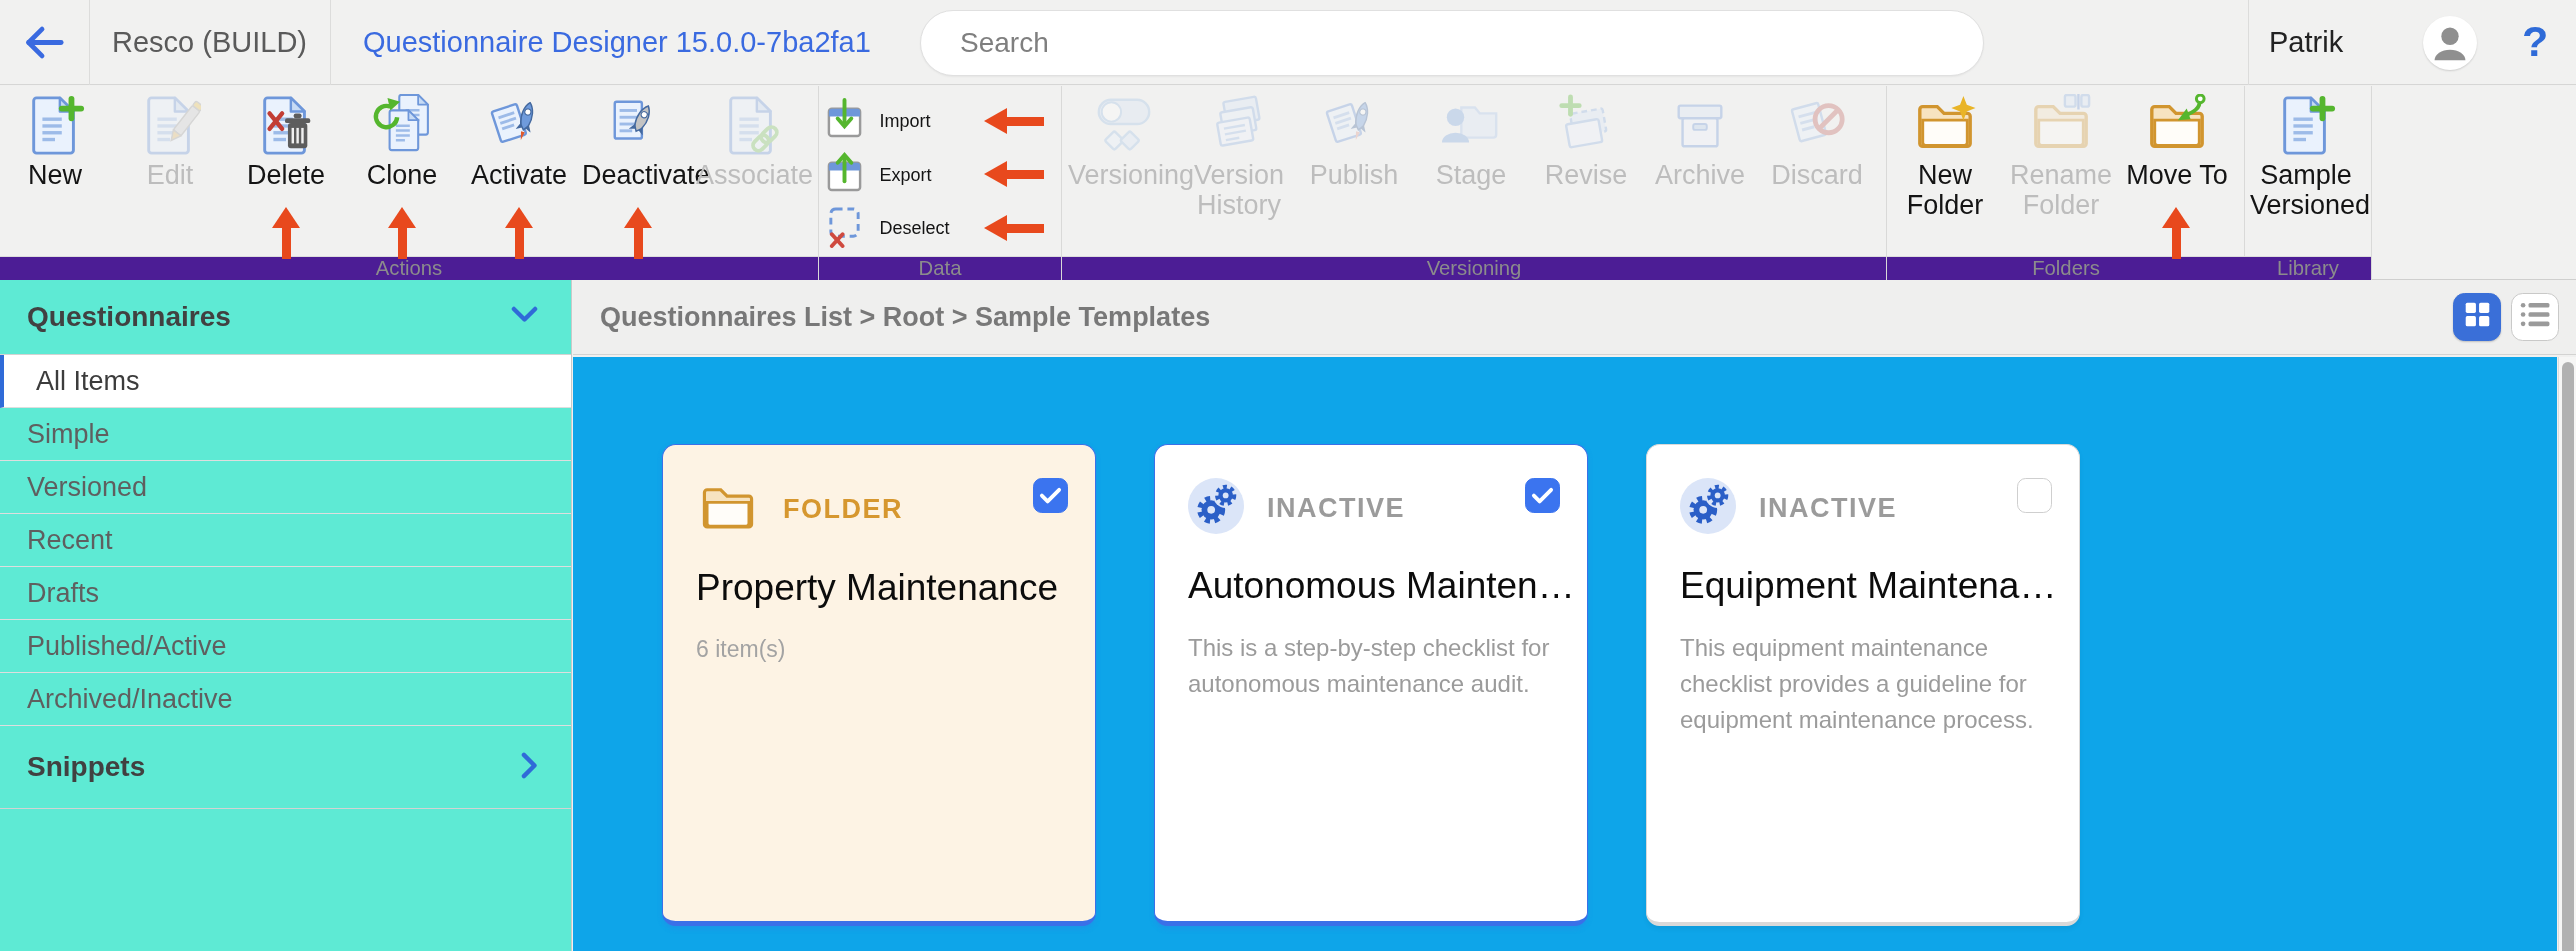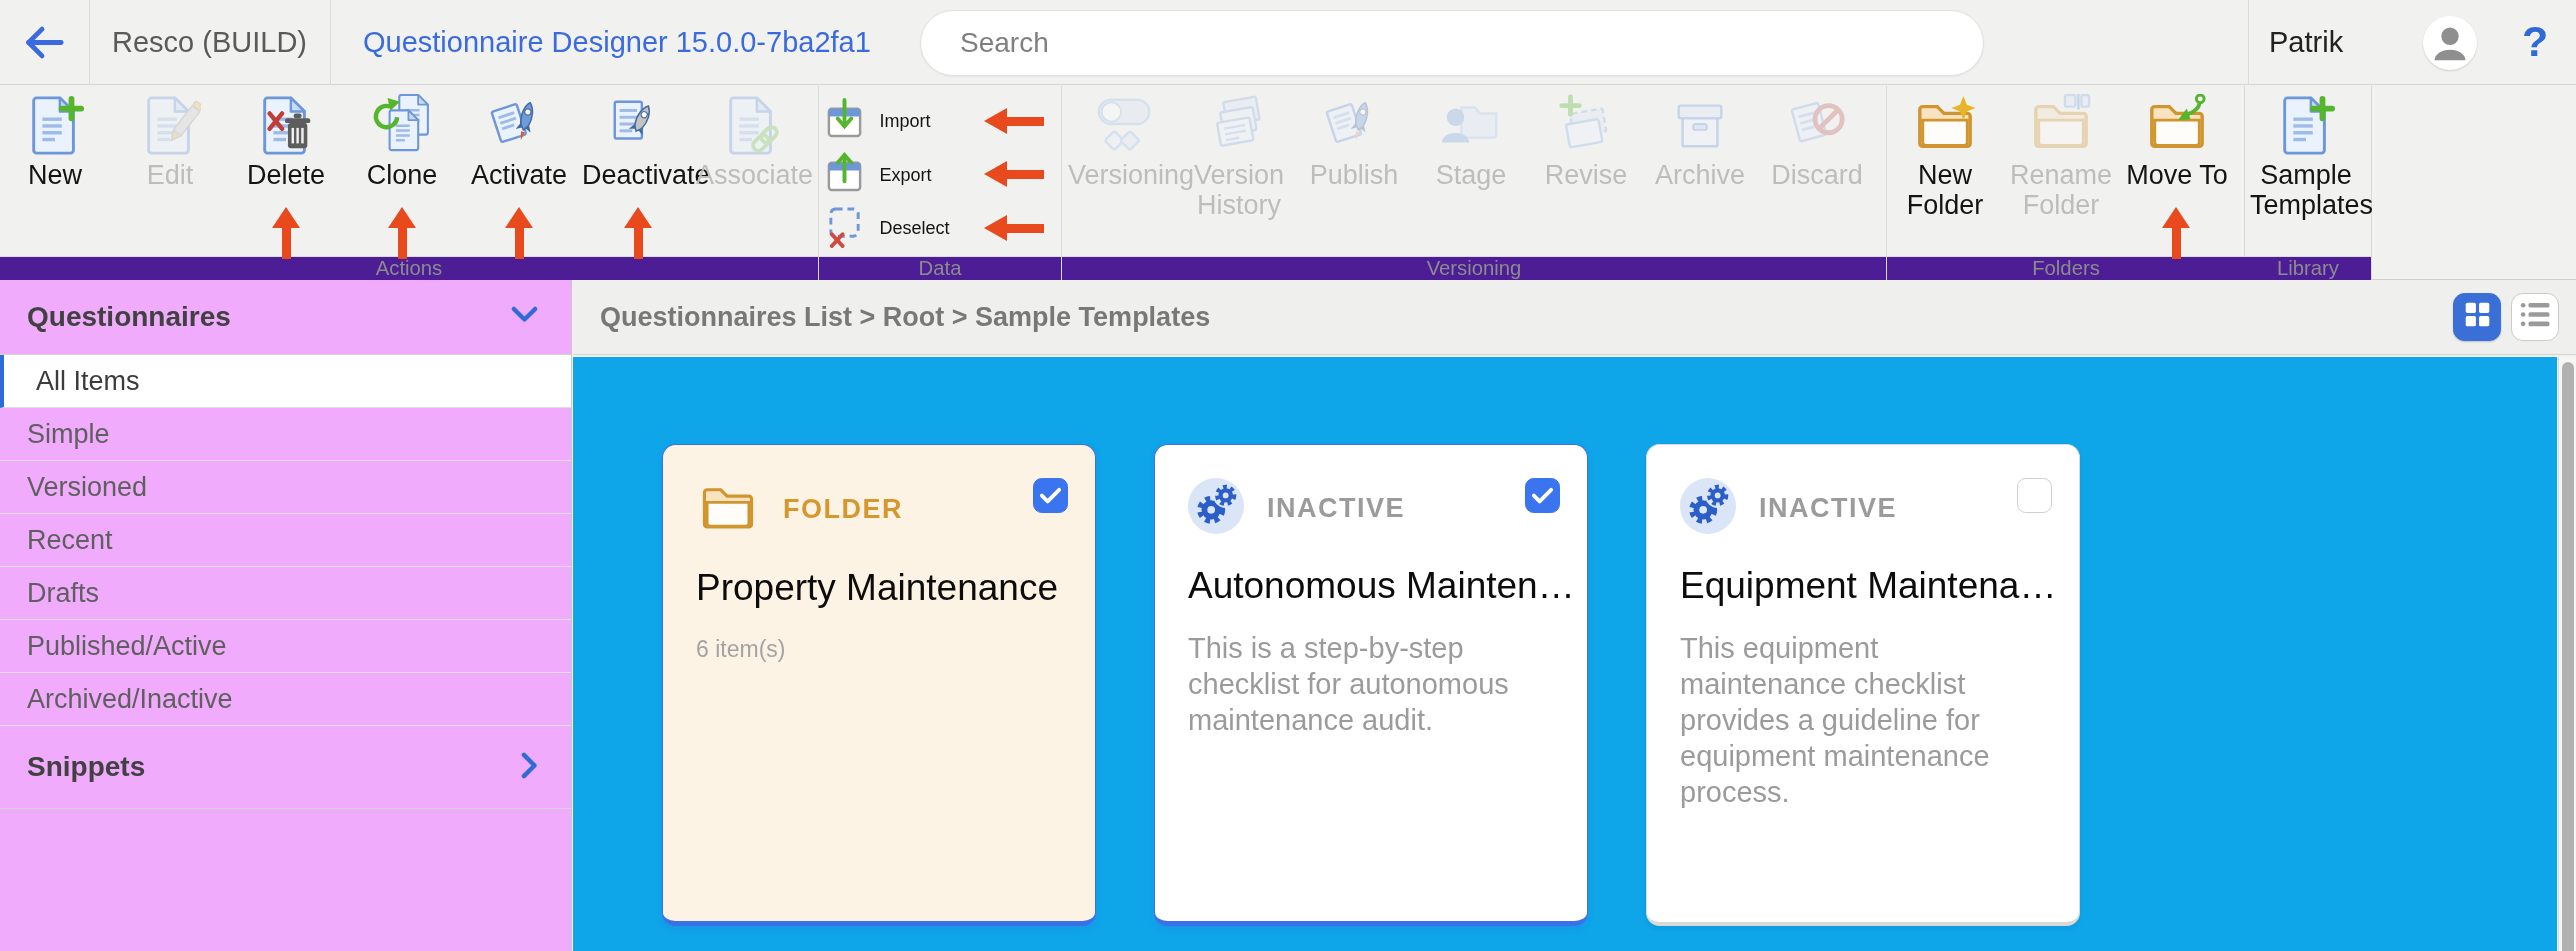--- a/index.html
+++ b/index.html
@@ -34,21 +34,21 @@
 
   
   .arrow-up { position:absolute; width:29px; height:54px; }
   .arrow-up::before { content:""; position:absolute; left:0; top:0; border-left:14.5px solid transparent; border-right:14.5px solid transparent; border-bottom:21px solid #e8491d; }
   .arrow-up::after { content:""; position:absolute; left:9.7px; top:19.3px; width:9.7px; height:33px; background:#e8491d; }
   .arrow-left { position:absolute; width:60px; height:27px; }
   .arrow-left::before { content:""; position:absolute; left:0; top:0; border-top:13.5px solid transparent; border-bottom:13.5px solid transparent; border-right:23px solid #e8491d; }
   .arrow-left::after { content:""; position:absolute; left:21px; top:8.7px; width:39px; height:9.7px; background:#e8491d; }
 
   
-  .sidebar { position:absolute; left:0; top:280px; width:572px; height:671px; background:#f0abfc; border-right:1px solid #c9c9c8; }
+  .sidebar { position:absolute; left:0; top:280px; width:572px; height:671px; background:#5eead4; border-right:1px solid #c9c9c8; }
   .side-header { height:75px; border-bottom:1px solid #d3d3d2; display:flex; align-items:center; justify-content:space-between; padding:0 33px 0 27px; }
   .side-header .htxt { font-size:28px; font-weight:bold; color:#414141; }
   .side-item { height:53px; line-height:52px; padding-left:27px; font-size:27px; color:#5f5f5f; border-bottom:1px solid #dedede; cursor:pointer; position:relative; }
   .side-item.selected { background:#fff; color:#3c3c3c; border-left:4.8px solid #2f6bd8; padding-left:32px; }
   .snippets-row { height:83px; display:flex; align-items:center; justify-content:space-between; padding:0 33px 0 27px; border-bottom:1px solid #d3d3d2; cursor:pointer; }
   .snippets-row .htxt { font-size:28px; font-weight:bold; color:#414141; }
 
   
   .crumbbar { position:absolute; left:573px; top:280px; width:2003px; height:75px; background:#efefee; border-bottom:1px solid #d3d3d2; }
   .crumb { position:absolute; left:27px; top:0; height:75px; line-height:75px; font-size:27px; font-weight:bold; color:#787878; }
@@ -62,21 +62,21 @@
   .card.selected { border:1.9px solid #3a70e8; border-bottom-width:5.8px; box-shadow:0 2.9px 5.8px rgba(58,112,232,.25); }
   .card.folder-card { background:#fdf3e4; }
   .card-head { display:flex; align-items:center; padding:33px 27px 0 33px; }
   .badge { font-size:27px; font-weight:bold; letter-spacing:1.5px; margin-left:23px; }
   .badge.folder { color:#d6972f; }
   .badge.inactive { color:#9b9b9b; }
   .cbx { margin-left:auto; width:35px; height:35px; border-radius:8.7px; background:#fff; border:1.9px solid #cfcfcf; align-self:flex-start; }
   .cbx.checked { background:#3b74ef; border-color:#3b74ef; display:flex; align-items:center; justify-content:center; }
   .card-title { padding:27px 33px 0 33px; font-size:37px; font-weight:500; color:#0c0c0c; white-space:nowrap; overflow:hidden; }
   .card-sub { padding:27px 33px 0 33px; font-size:23px; color:#a3a3a3; }
-  .card-desc { padding:23px 33px 0 33px; font-size:29px; line-height:36px; color:#9b9b9b; }
+  .card-desc { padding:23px 33px 0 33px; font-size:24px; line-height:36px; color:#9b9b9b; }
 
   
   .scroll-track { position:absolute; left:2558px; top:357px; width:18.4px; height:595px; background:#f6f6f5; border-left:1px solid #dcdcdb; }
   .scroll-thumb { position:absolute; left:2.9px; top:4.8px; width:12.6px; height:619px; border-radius:6.8px; background:#b1b1b1; }
 </style>
 </head>
 <body>
 
 <svg width="0" height="0" style="position:absolute">
   <defs>
@@ -381,21 +381,21 @@
   </div>
 
   <div class="tbtn" style="left:2250px">
     <div class="ticon"><svg width="62" height="62" viewBox="0 0 64 64">
           <use href="#sym-doc"></use>
           <g stroke="#55b62e" stroke-width="6" stroke-linecap="round">
             <line x1="49" y1="5" x2="49" y2="25"></line>
             <line x1="39" y1="15" x2="59" y2="15"></line>
           </g>
         </svg></div>
-    <div class="tlabel">Sample Templates</div>
+    <div class="tlabel">Sample Versioned</div>
   </div>
 
   <div class="strip" style="left:0;width:818px">Actions</div>
   <div class="strip" style="left:819px;width:242px">Data</div>
   <div class="strip" style="left:1062px;width:824px">Versioning</div>
   <div class="strip" style="left:1887px;width:358px">Folders</div>
   <div class="strip" style="left:2245px;width:126px">Library</div>
 
   <div class="arrow-up" style="left:272px;top:121px"></div>
   <div class="arrow-up" style="left:388px;top:121px"></div>

